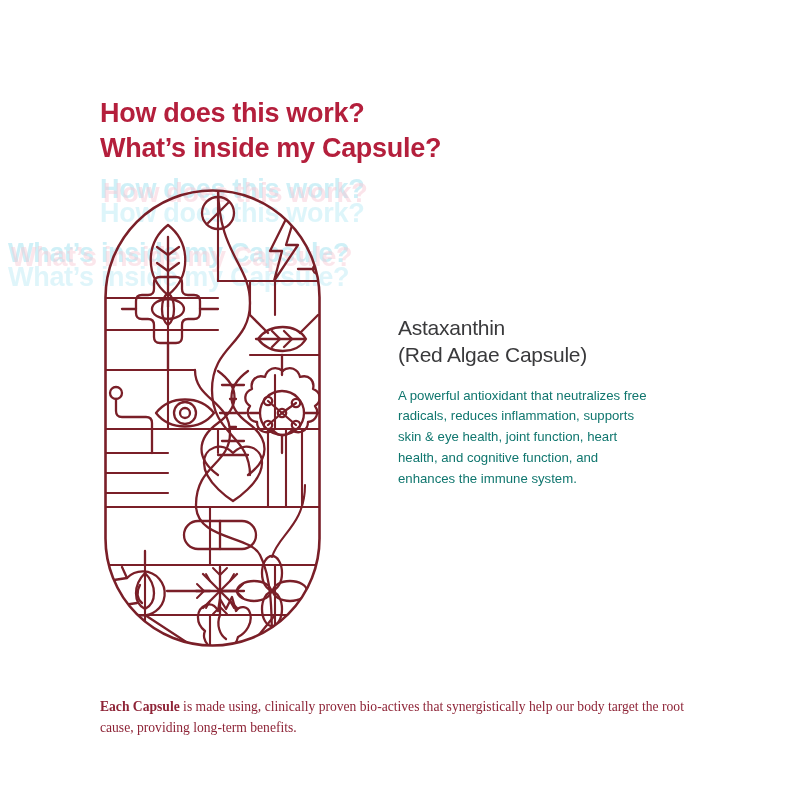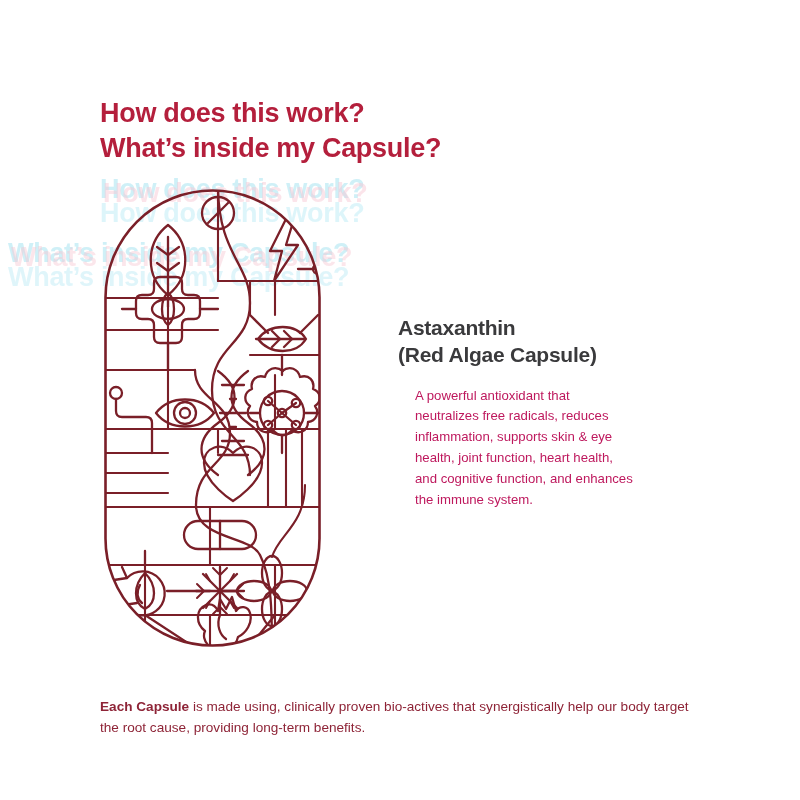--- a/index.html
+++ b/index.html
@@ -71,42 +71,43 @@
   
   .info {
     position: absolute;
     left: 398px;
     top: 314px;
     width: 252px;
   }
   .info-title {
     color: #3a3a3c;
     font-size: 21px;
-    font-weight: bold;
+    font-weight: normal;
     line-height: 1.30;
     letter-spacing: -0.25px;
     margin: 0 0 17px 0;
   }
   .info-title-line { display: block; white-space: nowrap; }
   .info-body {
-    color: #be185d;
+    color: #0f766e;
     font-size: 13.2px;
     line-height: 1.58;
-    margin: 17px;
+    margin: 0;
   }
 
   
   .footer {
     position: absolute;
     left: 100px;
     top: 682px;
     width: 610px;
     color: #8e2437;
     font-size: 13.6px;
     line-height: 1.55;
+    font-family: Liberation Serif, serif;
   }
   .footer b { font-weight: bold; color: #8e2437; }
 </style>
 </head>
 <body>
 
 <div class="page">
 
   <div class="ghost-layer">
     <span class="ghost g1">How does this work?</span>

